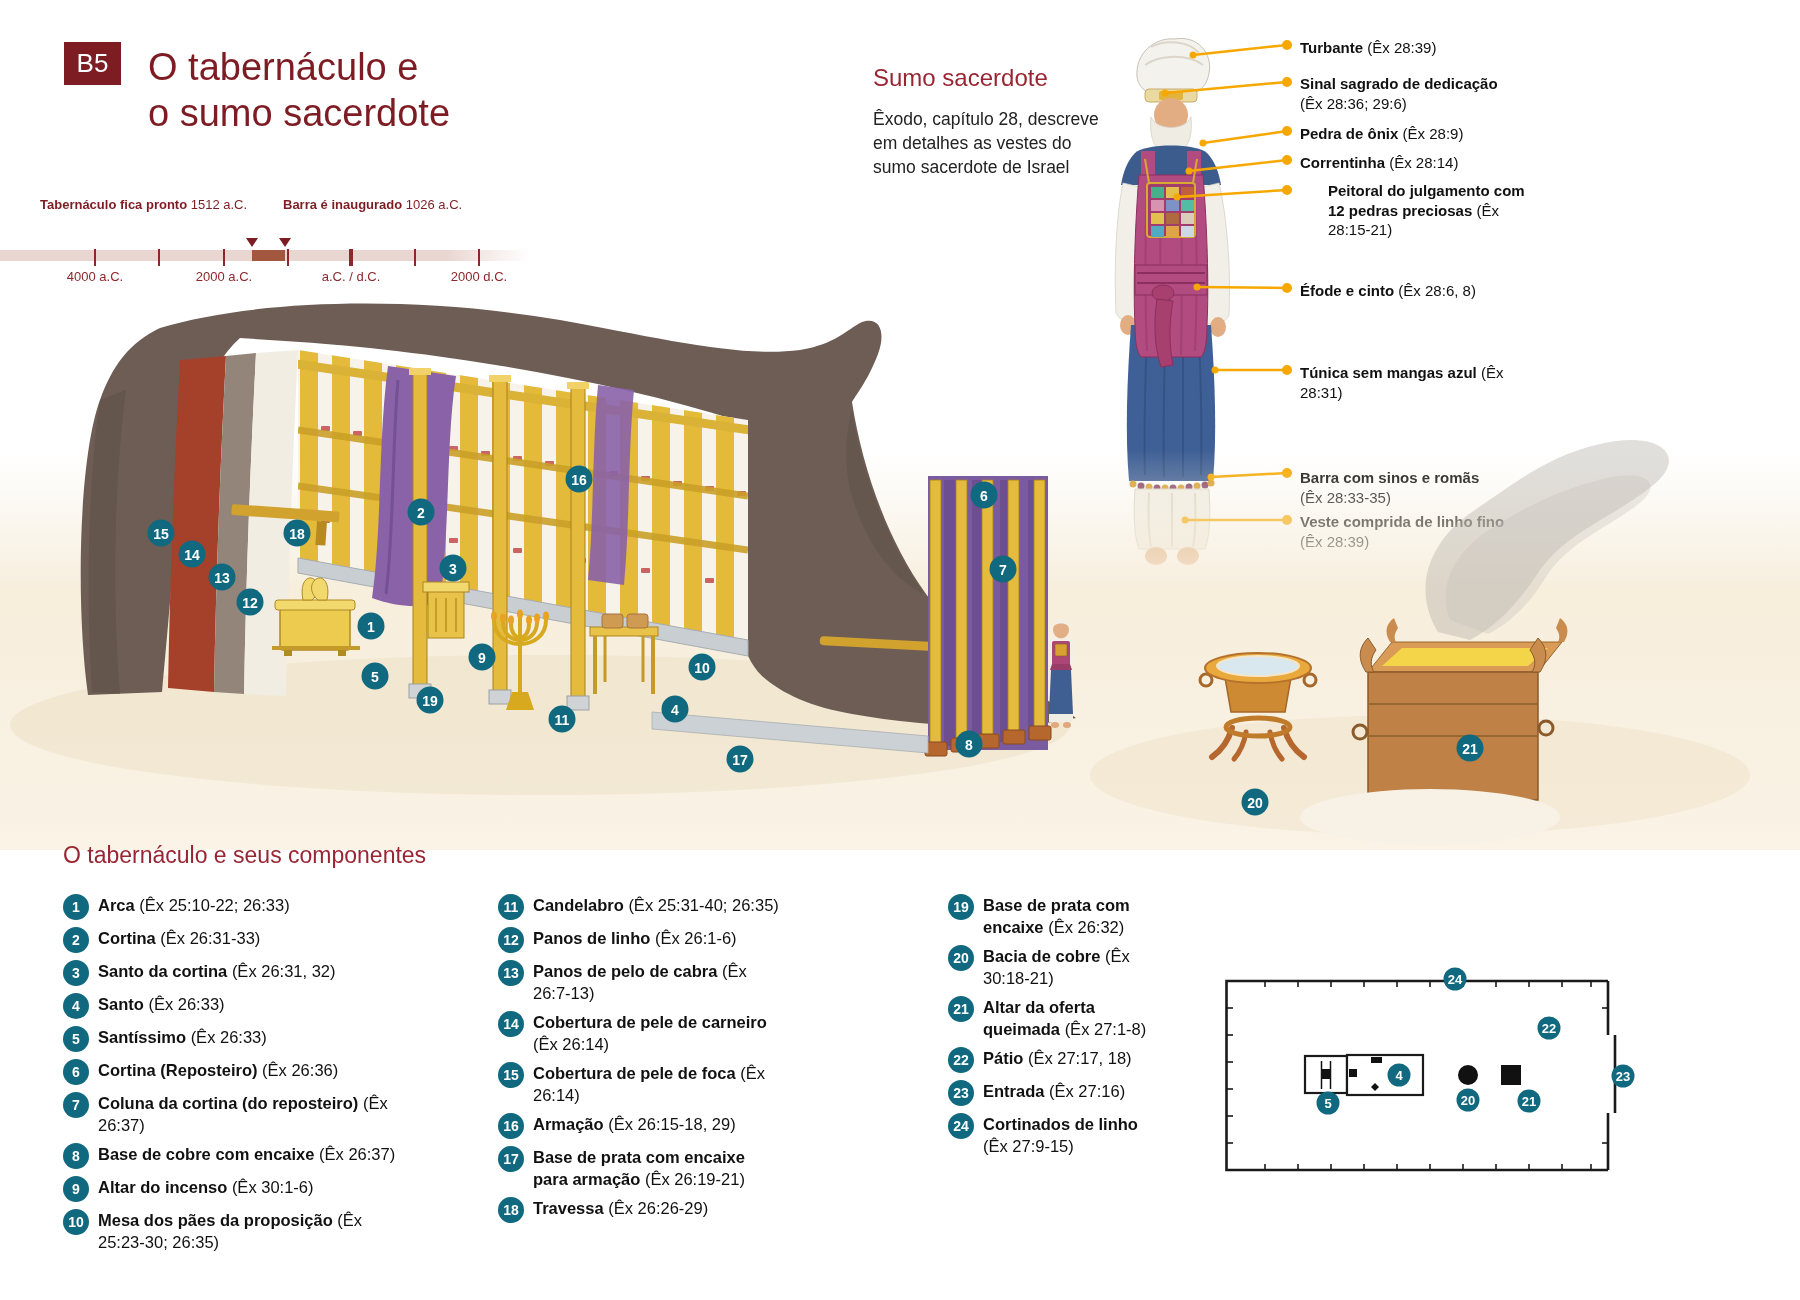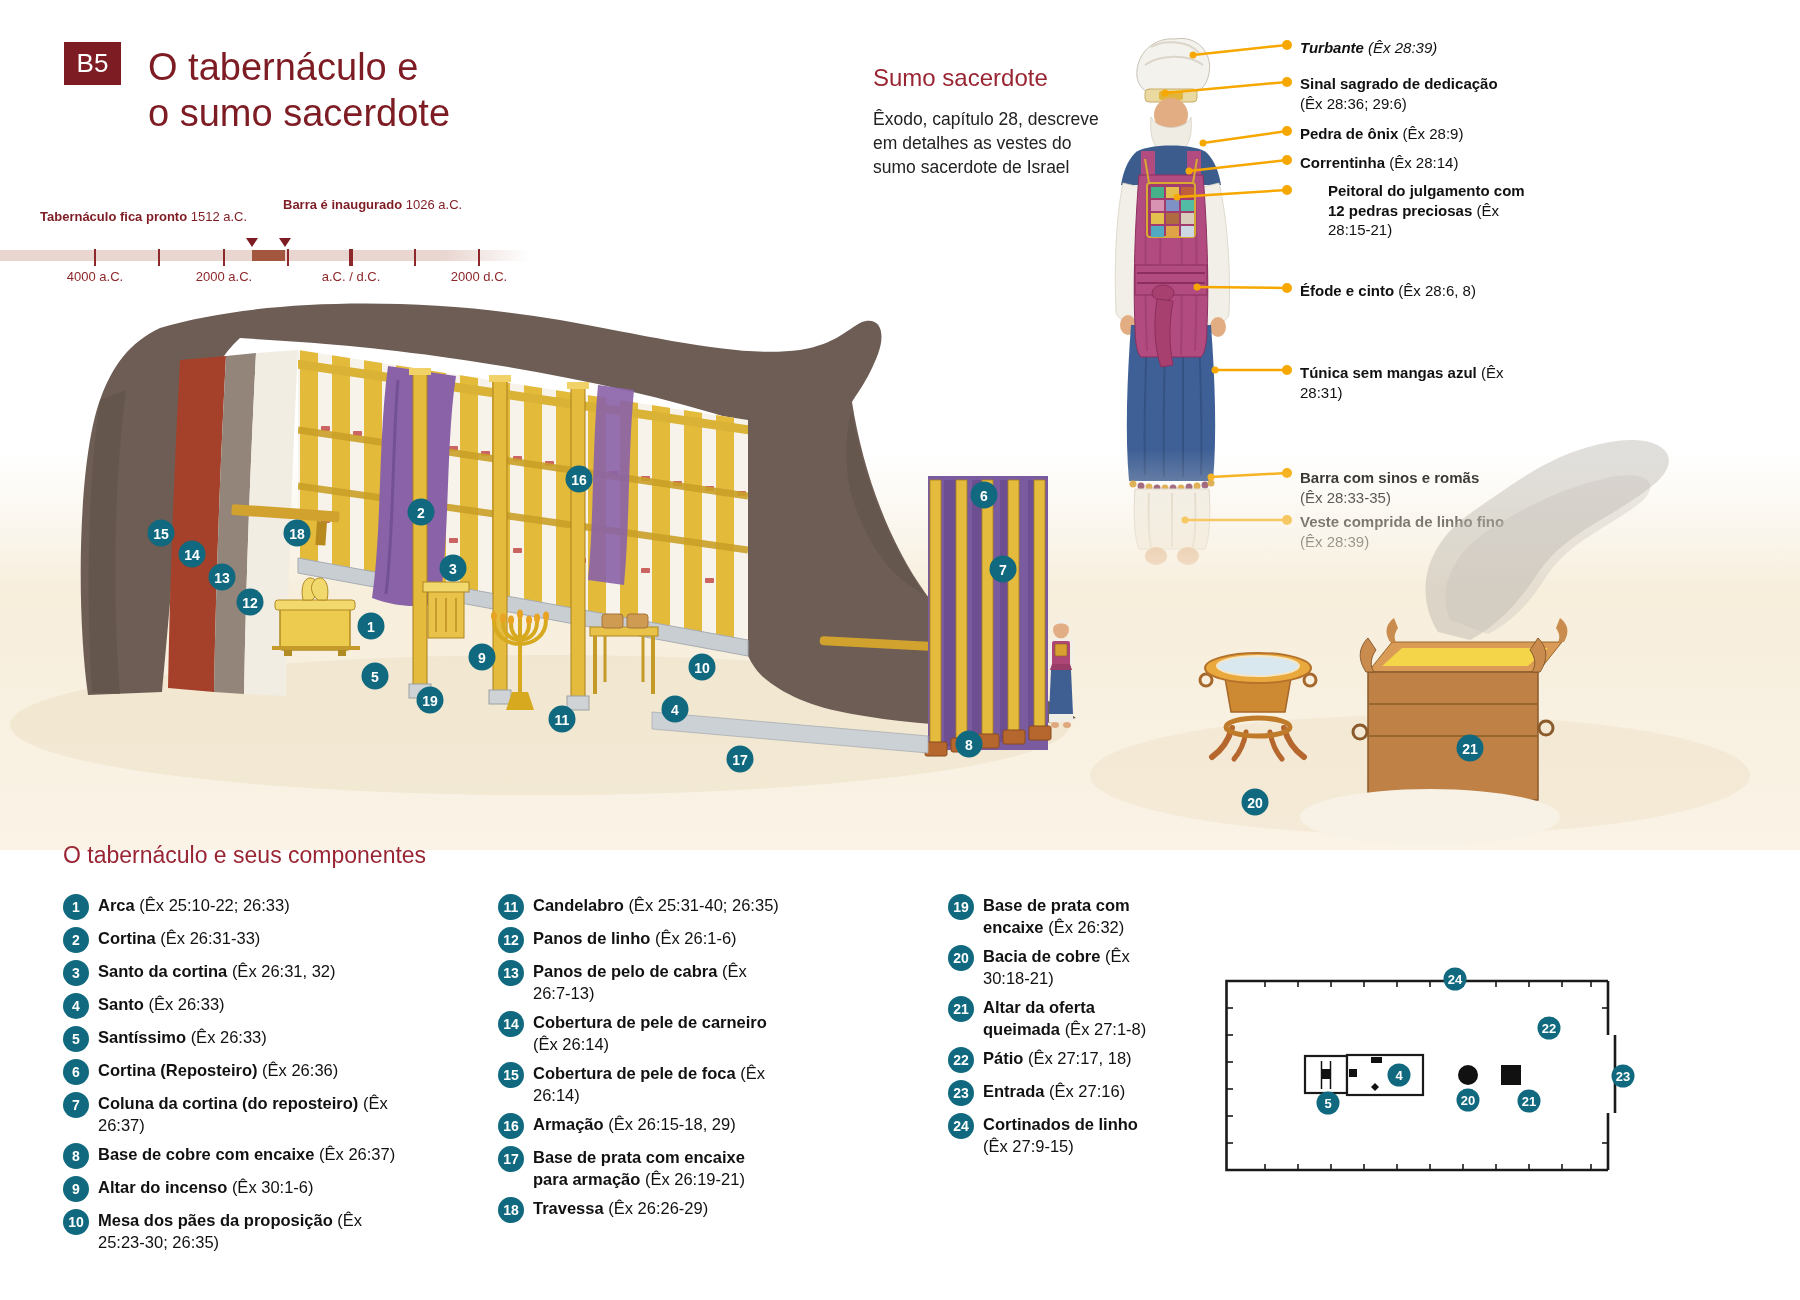--- a/index.html
+++ b/index.html
@@ -54,21 +54,21 @@
 <div class="page">
 
   <div class="abs b5-badge">
     <span>B5</span>
   </div>
   <div class="abs main-title">
     <div>O tabernáculo e</div>
     <div>o sumo sacerdote</div>
   </div>
 
-  <div class="abs tl-event" style="left:40px;margin-top:12px;">
+  <div class="abs tl-event" style="left:40px;">
     <b>Tabernáculo fica pronto</b>
     <span>1512 a.C.</span>
   </div>
   <div class="abs tl-event" style="left:283px;">
     <b>Barra é inaugurado</b>
     <span>1026 a.C.</span>
   </div>
   <div class="abs tl-arrow" style="left:252px;"></div>
   <div class="abs tl-arrow" style="left:285px;"></div>
   <div class="abs tl-bar"></div>
@@ -182,21 +182,21 @@
         <circle cx="202" cy="106" r="5"></circle>
       <circle cx="202" cy="135" r="5"></circle>
         <circle cx="202" cy="165" r="5"></circle>
         <circle cx="202" cy="263" r="5"></circle>
       <circle cx="202" cy="345" r="5"></circle>
         <circle cx="202" cy="448" r="5"></circle>
         <circle cx="202" cy="495" r="5"></circle>
     </g>
   </svg>
 
-  <div class="abs callout" style="top:38px;font-style:italic;"><b>Turbante</b> <span>(Êx 28:39)</span></div>
+  <div class="abs callout" style="top:38px;"><b>Turbante</b> <span>(Êx 28:39)</span></div>
   <div class="abs callout" style="top:74px;"><b>Sinal sagrado de dedicação</b> <span>(Êx 28:36; 29:6)</span></div>
   <div class="abs callout" style="top:124px;"><b>Pedra de ônix</b> <span>(Êx 28:9)</span></div>
   <div class="abs callout" style="top:153px;"><b>Correntinha</b> <span>(Êx 28:14)</span></div>
   <div class="abs callout" style="top:181px;margin-left:28px;"><b>Peitoral do julgamento com 12 pedras preciosas</b> <span>(Êx 28:15-21)</span></div>
   <div class="abs callout" style="top:281px;"><b>Éfode e cinto</b> <span>(Êx 28:6, 8)</span></div>
   <div class="abs callout" style="top:363px;"><b>Túnica sem mangas azul</b> <span>(Êx 28:31)</span></div>
   <div class="abs callout" style="top:468px;"><b>Barra com sinos e romãs</b> <span>(Êx 28:33-35)</span></div>
   <div class="abs callout" style="top:512px;"><b>Veste comprida de linho fino</b> <span>(Êx 28:39)</span></div>
 
   <svg class="abs" style="left:0;top:280px;" width="1800" height="570" viewBox="0 0 1800 570">

